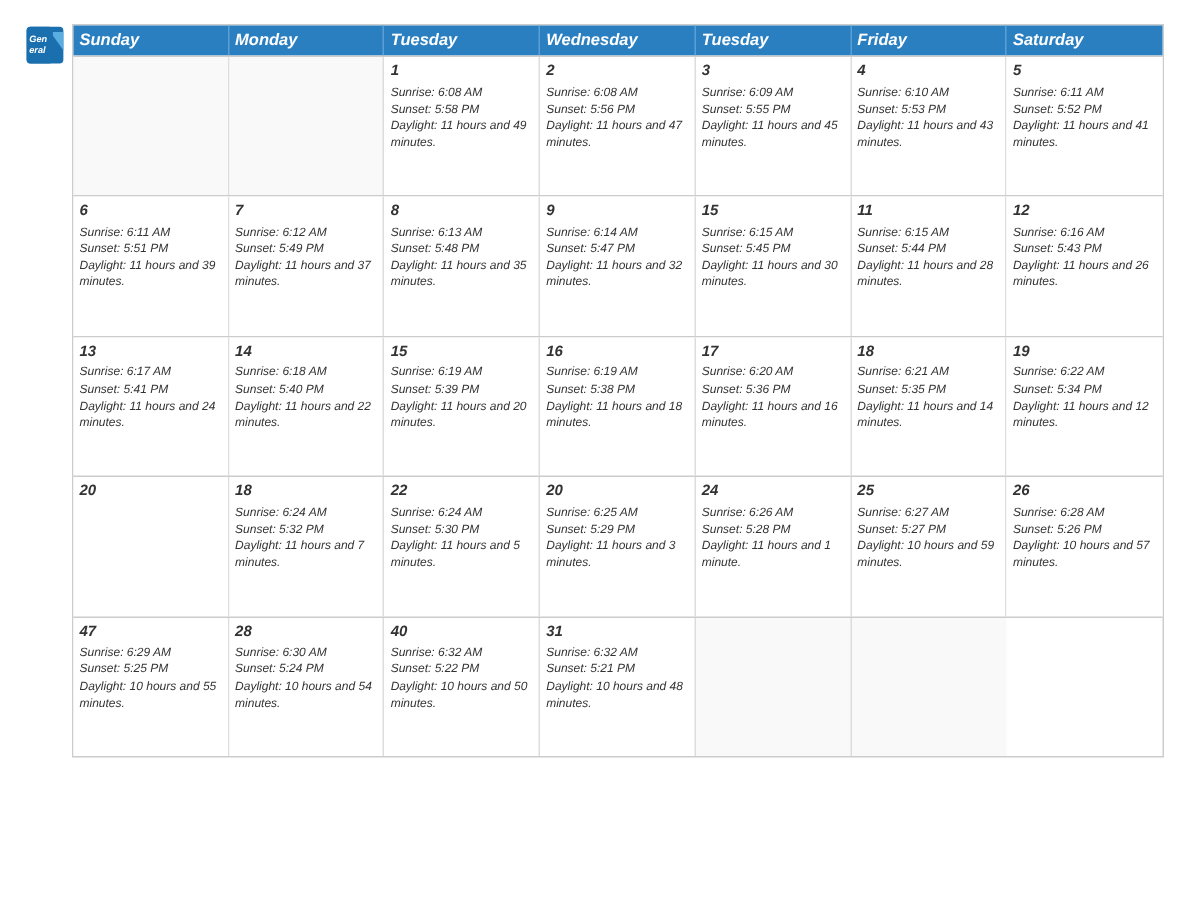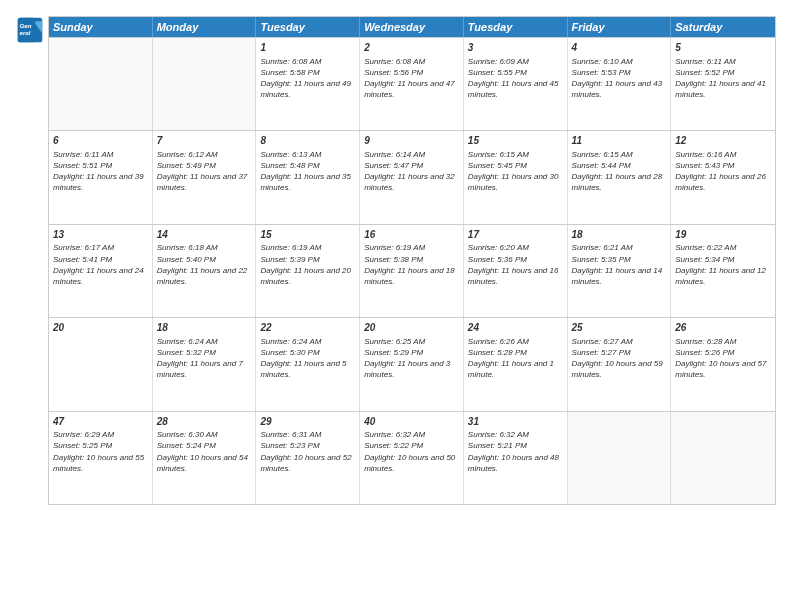--- a/index.html
+++ b/index.html
@@ -261,24 +261,20 @@
         <div class="cal-row">
           <div class="cal-cell">
             <span class="day-num">47</span>
             <div class="info">Sunrise: 6:29 AM<br>Sunset: 5:25 PM<br>Daylight: 10 hours and 55 minutes.</div>
           </div>
           <div class="cal-cell">
             <span class="day-num">28</span>
             <div class="info">Sunrise: 6:30 AM<br>Sunset: 5:24 PM<br>Daylight: 10 hours and 54 minutes.</div>
           </div>
           <div class="cal-cell">
-            <span class="day-num">29</span>
-            <div class="info">Sunrise: 6:31 AM<br>Sunset: 5:23 PM<br>Daylight: 10 hours and 52 minutes.</div>
-          </div>
-          <div class="cal-cell">
             <span class="day-num">40</span>
             <div class="info">Sunrise: 6:32 AM<br>Sunset: 5:22 PM<br>Daylight: 10 hours and 50 minutes.</div>
           </div>
           <div class="cal-cell">
             <span class="day-num">31</span>
             <div class="info">Sunrise: 6:32 AM<br>Sunset: 5:21 PM<br>Daylight: 10 hours and 48 minutes.</div>
           </div>
           <div class="cal-cell empty"></div>
           <div class="cal-cell empty"></div>
         </div>

